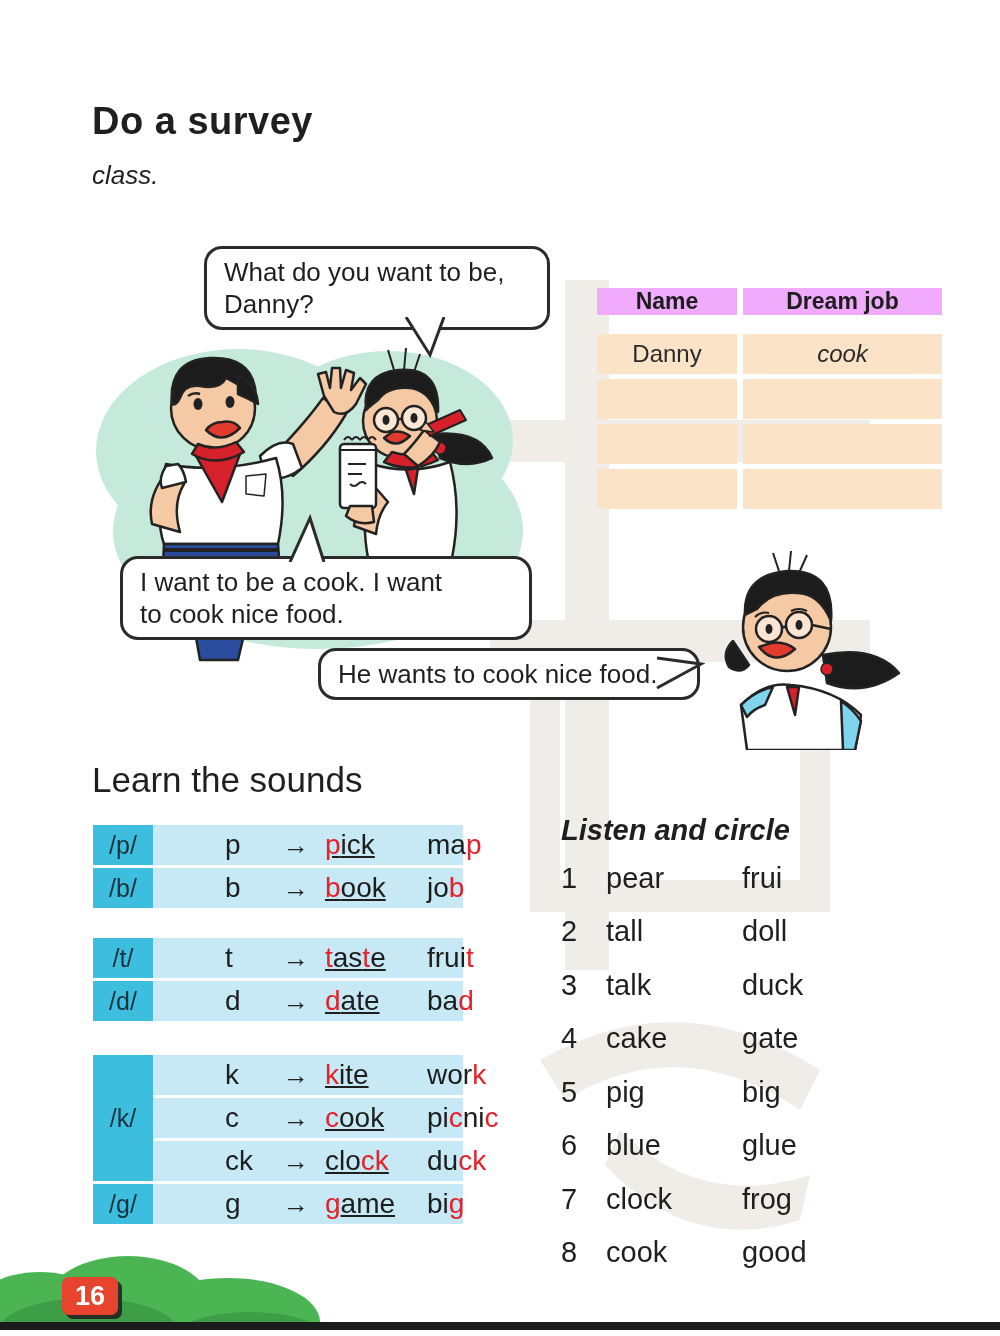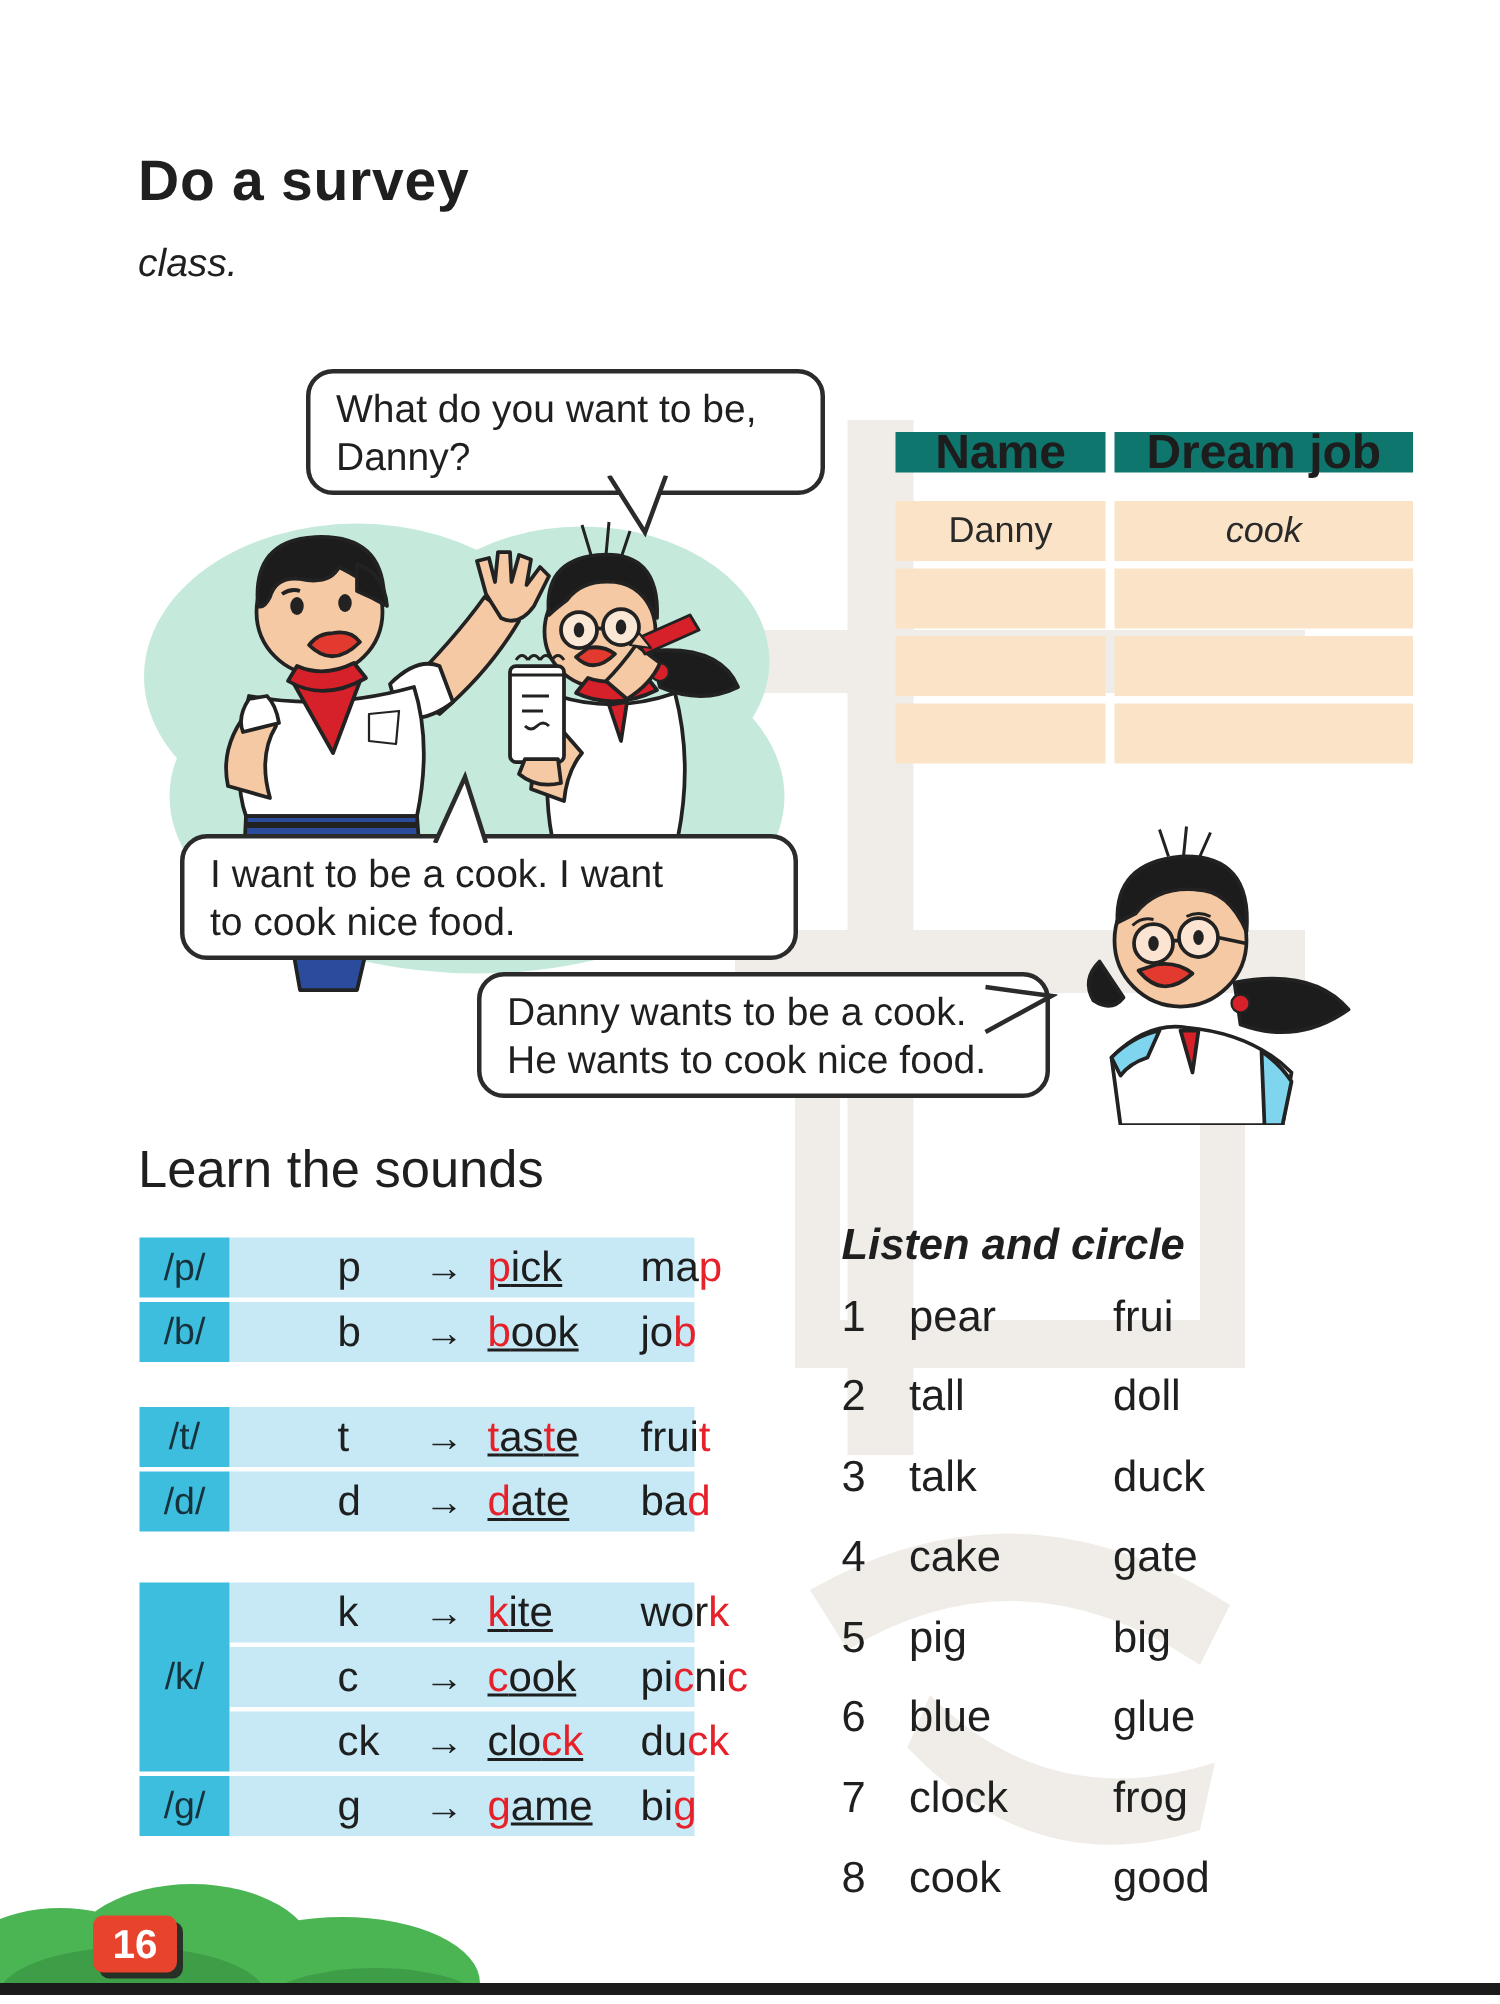--- a/index.html
+++ b/index.html
@@ -26,23 +26,23 @@
     font-size:26px;line-height:32px;padding:7px 17px;z-index:3;
   }
   .bubble-q{left:204px;top:246px;width:306px;}
   .bubble-a{left:120px;top:556px;width:372px;}
   .bubble-r{left:318px;top:648px;width:342px;}
   .tail{z-index:4;}
 
   
   .survey{left:597px;top:288px;width:345px;z-index:2;}
   .survey .hcell{
-    position:absolute;height:27px;background:#0f766e;
+    position:absolute;height:27px;background:#f0abfc;
     display:flex;align-items:center;justify-content:center;
-    font-size:32px;font-weight:600;color:#1d1d1d;
+    font-size:23px;font-weight:600;color:#1d1d1d;
   }
   .survey .dcell{
     position:absolute;height:40px;background:#FAE3C7;
     display:flex;align-items:center;justify-content:center;
     font-size:24px;color:#2a2a2a;
   }
   .col1{left:0;width:140px;} .col2{left:146px;width:199px;}
   .job-cell{font-style:italic;}
 
   .sounds-title{left:92px;top:760px;font-size:35px;font-weight:400;z-index:2;}
@@ -216,21 +216,20 @@
 <div class="abs bubble bubble-a">
   <div>I want to be a cook. I want</div>
   <div>to cook nice food.</div>
 </div>
 <svg class="abs tail" style="left:282px;top:514px;" width="52" height="48" viewBox="0 0 52 48">
   <path d="M8 48 L28 4 L42 48 Z" fill="#fff"></path>
   <path d="M8 48 L28 4 L42 48" fill="none" stroke="#2b2b2b" stroke-width="3"></path>
 </svg>
 
 <div class="abs bubble bubble-r">
-  <div>Danny wants to be a cook.</div>
   <div>He wants to cook nice food.</div>
 </div>
 <svg class="abs tail" style="left:655px;top:650px;" width="50" height="46" viewBox="0 0 50 46">
   <path d="M2 8 L46 14 L2 38 Z" fill="#fff"></path>
   <path d="M2 8 L46 14 L2 38" fill="none" stroke="#2b2b2b" stroke-width="3"></path>
 </svg>
 
 <div class="abs page-title">Do a survey</div>
 <div class="abs instruction">
   <div>class.</div>

